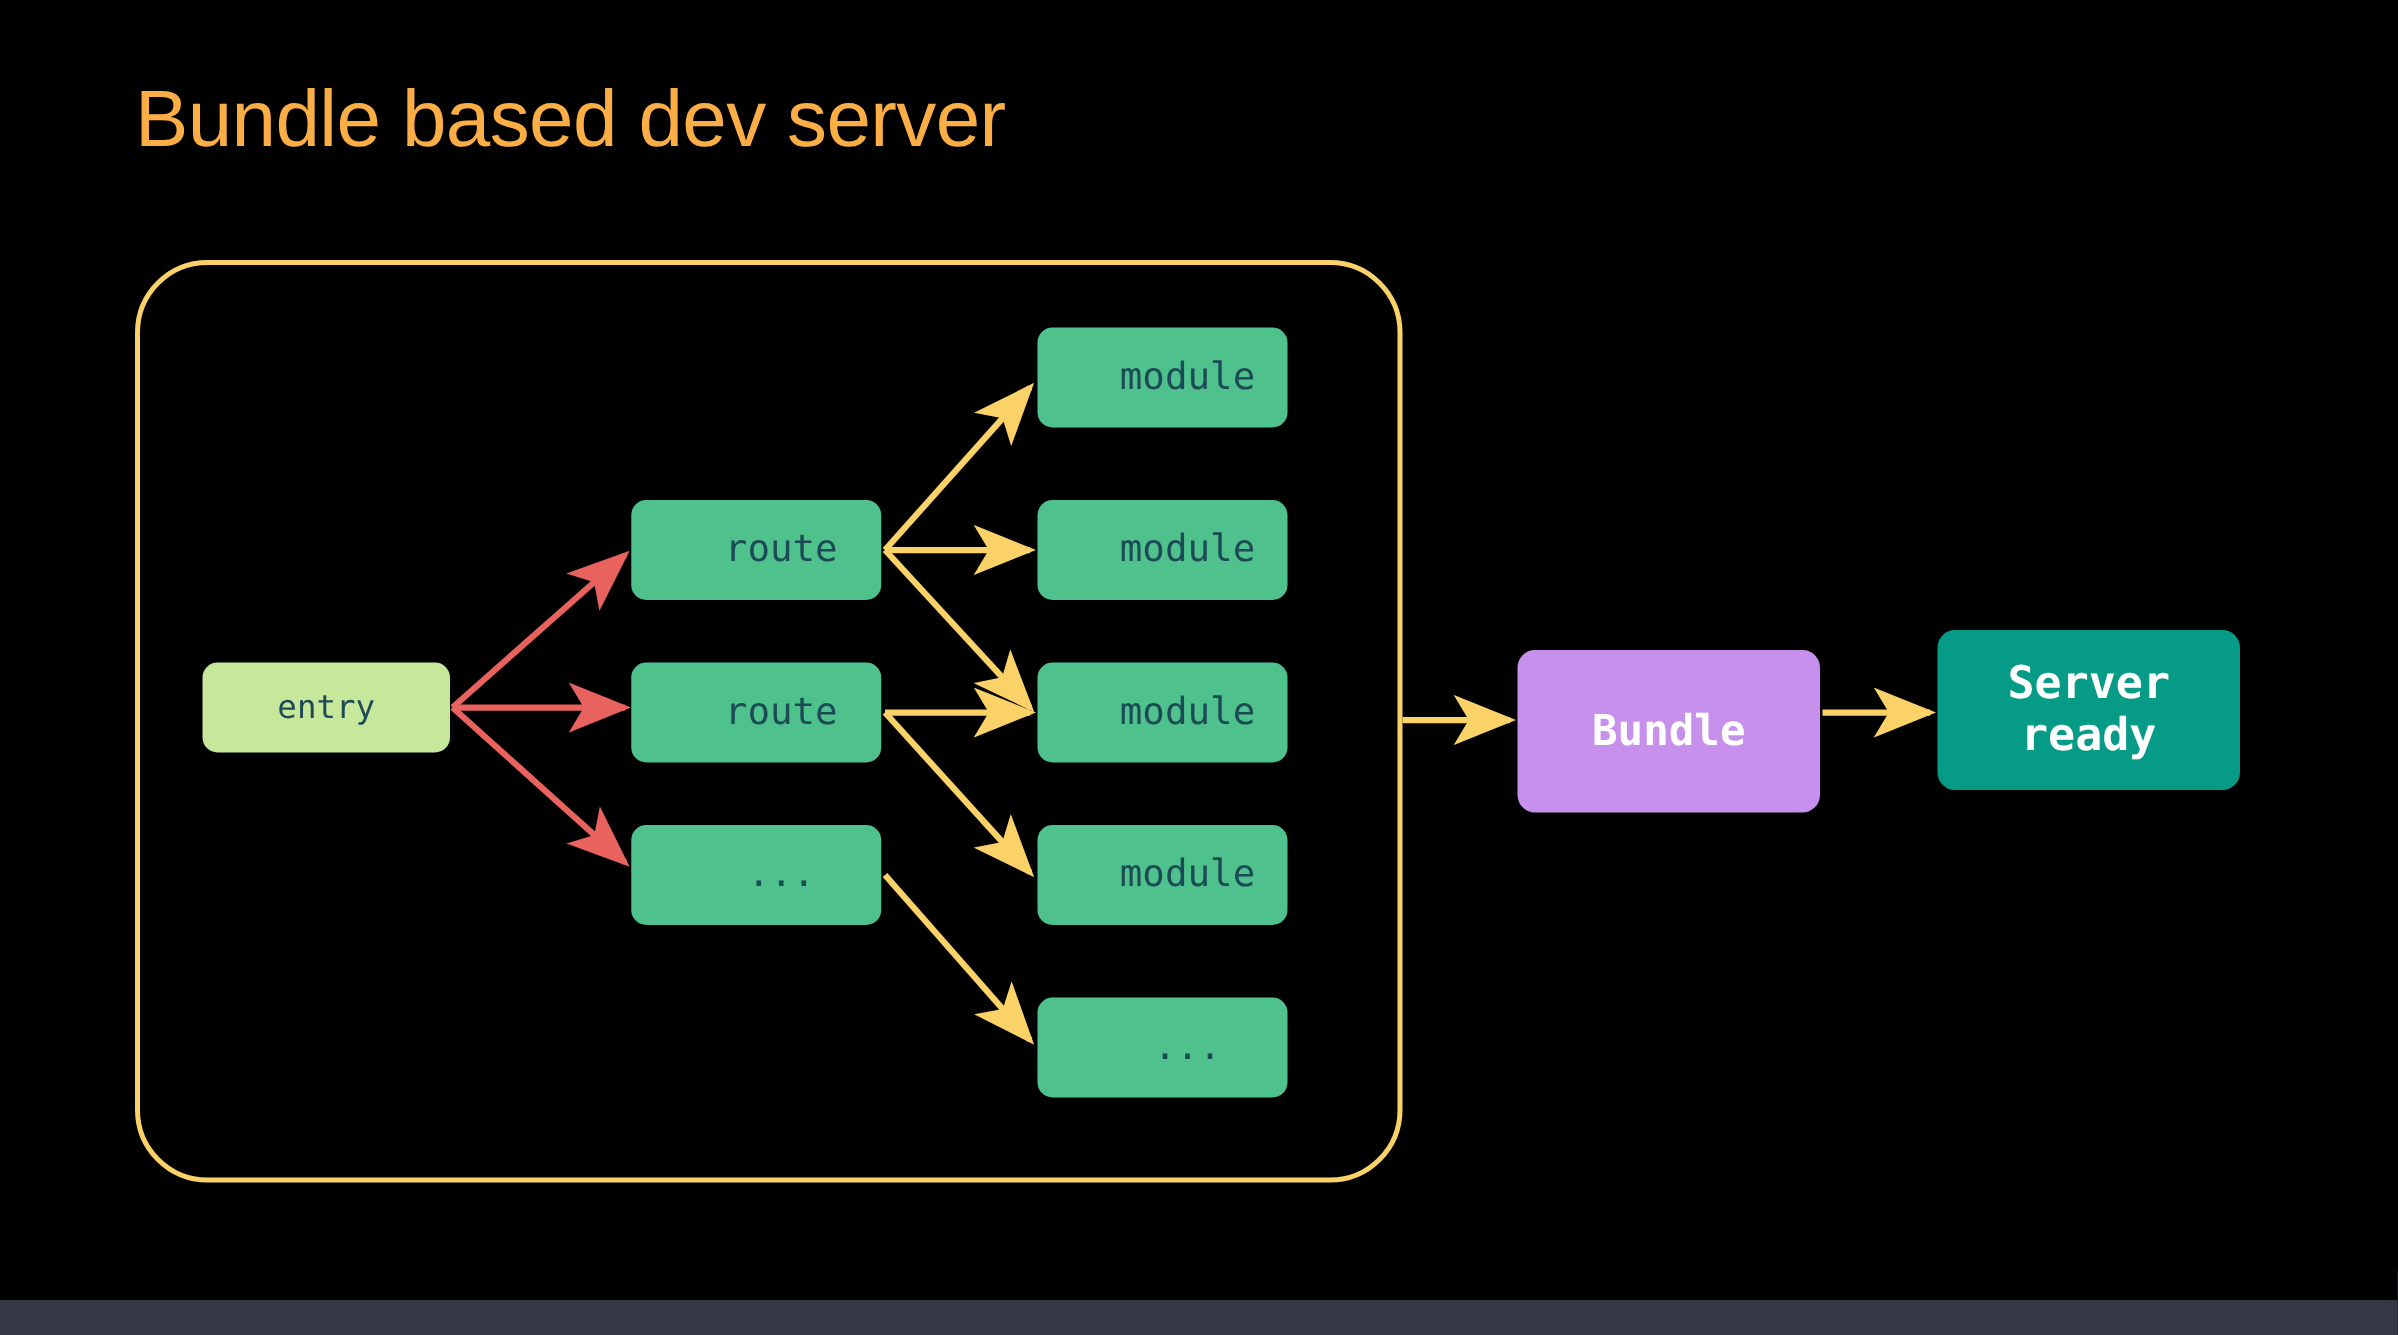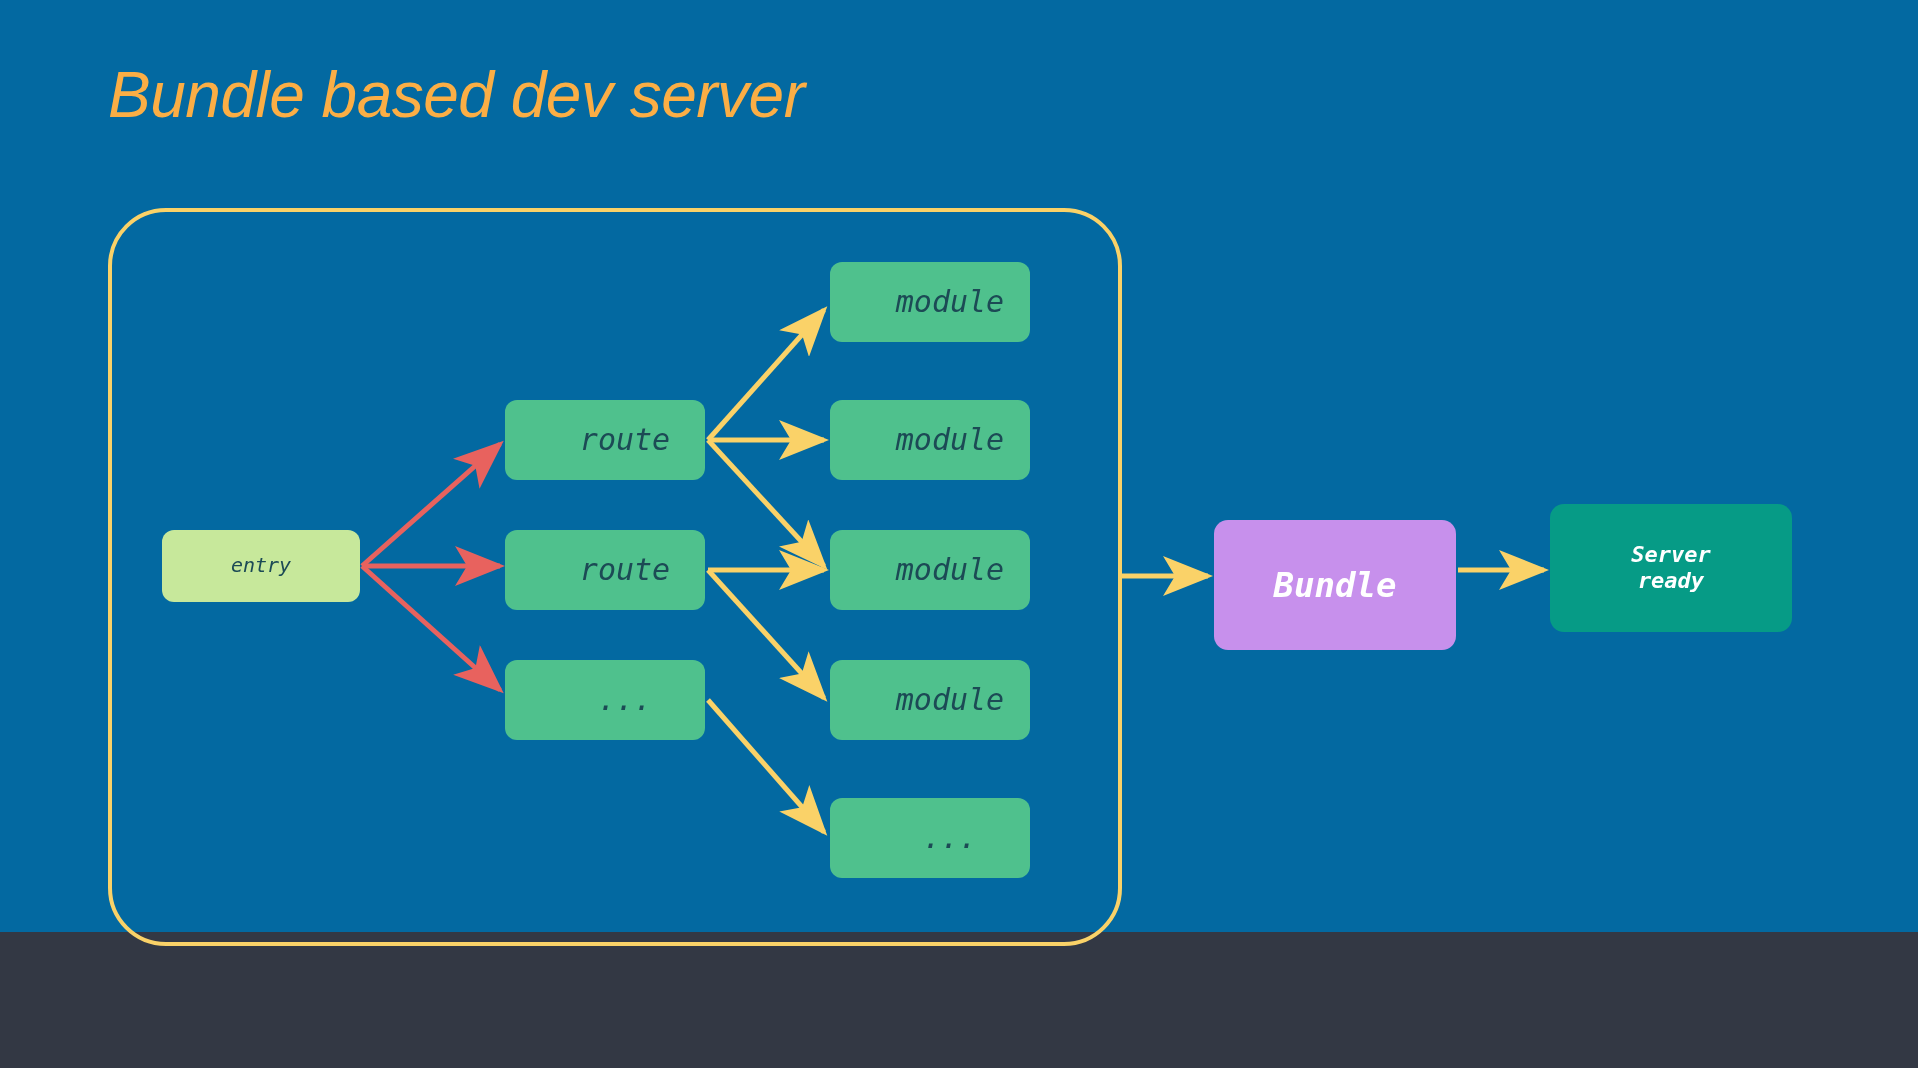--- a/index.html
+++ b/index.html
@@ -10,23 +10,22 @@
   }
   body {
     width: 1918px;
     height: 1068px;
     overflow: hidden;
     font-family: "Liberation Sans", sans-serif;
   }
   #stage {
     position: relative;
     width: 1918px;
-    height: 932px;
-    background: #0369a1;
-    font-style: italic;
+    height: 1040px;
+    background: #000000;
   }
   #title {
     position: absolute;
     left: 108px;
     top: 58px;
     font-family: "Liberation Sans", sans-serif;
     font-size: 64px;
     font-weight: 400;
     letter-spacing: -0.5px;
     color: #FBAE45;
@@ -50,40 +49,40 @@
     border-radius: 12px;
     line-height: 1.18;
     white-space: pre-line;
   }
   .node.mono {
     font-family: "DejaVu Sans Mono", "Liberation Mono", monospace;
   }
   .n-entry {
     background: #C7E89B;
     color: #1C4A55;
-    font-size: 20px;
+    font-size: 26px;
     font-weight: 400;
   }
   .n-green {
     background: #4FC18D;
     color: #1C4A55;
     font-size: 30px;
     font-weight: 400;
     padding-left: 40px;
   }
   .n-bundle {
     background: #C790EC;
     color: #FFFFFF;
     font-size: 34px;
     font-weight: 700;
   }
   .n-server {
     background: #069B86;
     color: #FFFFFF;
-    font-size: 22px;
+    font-size: 36px;
     font-weight: 700;
   }
   .boundary {
     position: absolute;
     box-sizing: border-box;
     border: 4px solid #FAD268;
     border-radius: 58px;
     background: transparent;
   }
 </style>

